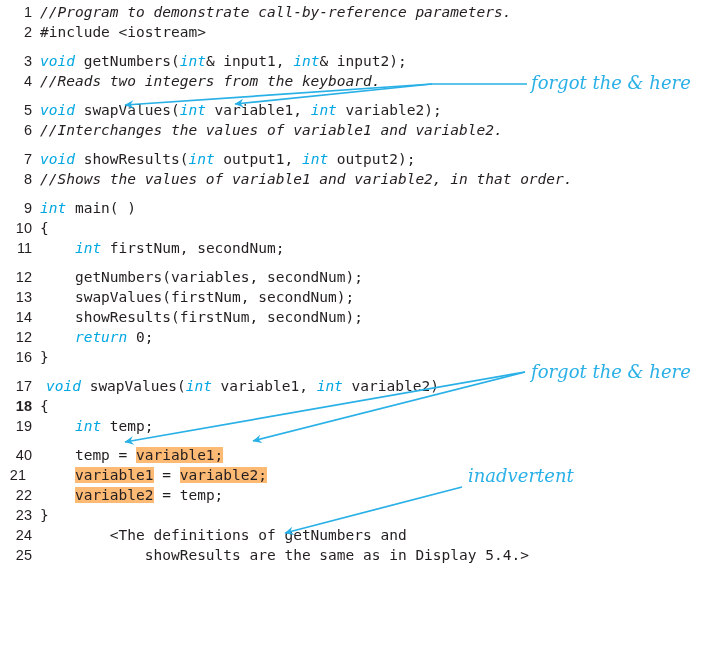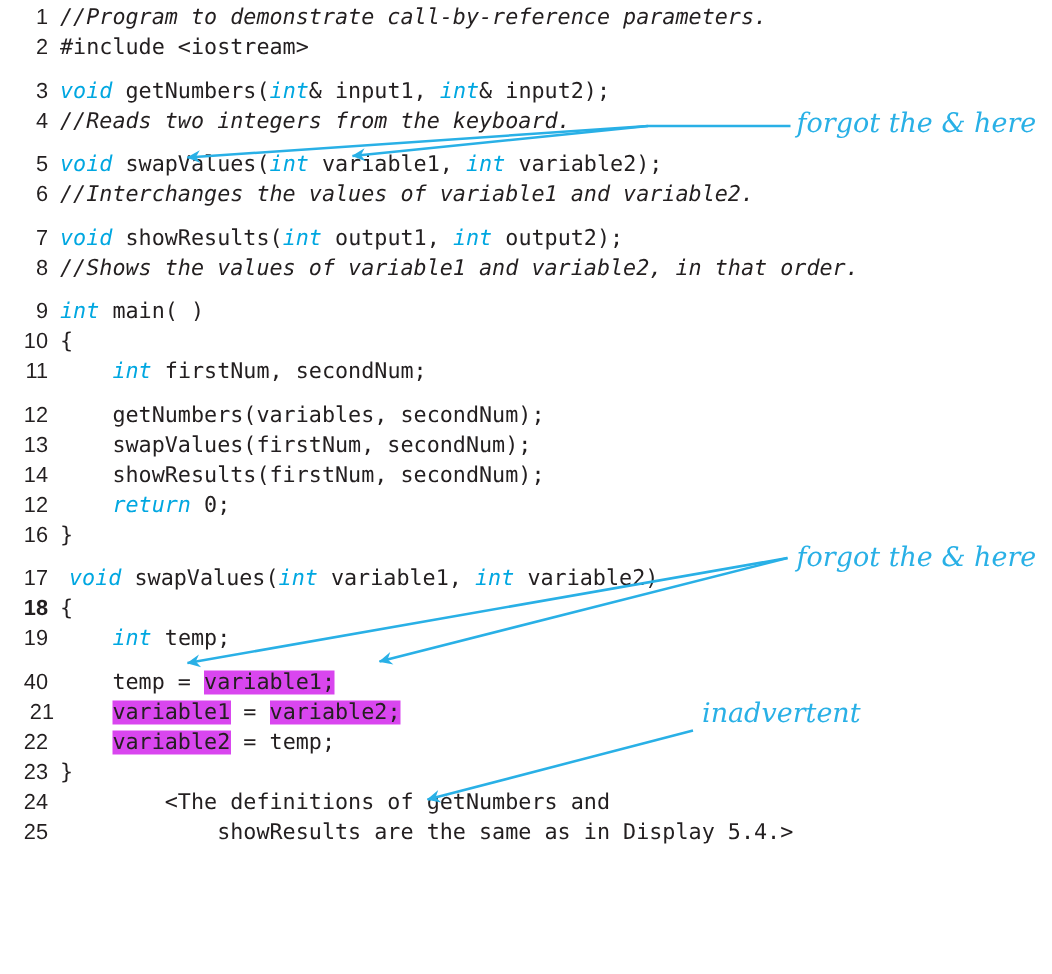--- a/index.html
+++ b/index.html
@@ -56,21 +56,21 @@
     left: 40px;
     white-space: pre;
   }
 
   .kw {
     color: #00a7e1;
     font-style: italic;
   }
 
   .hl {
-    background: #d946ef;
+    background: #fdba74;
   }
 
   
   .annot {
     position: absolute;
     font-family: "DejaVu Serif", serif;
     font-style: italic;
     font-size: 18px;
     color: #29b0e6;
     white-space: pre;
@@ -104,21 +104,21 @@
       <div class="code-line" style="top: 238px;"><span class="lineno" style="left: 6px;">11</span><span class="codetext" style="left: 40px;"><span>    </span><span class="kw">int</span><span> firstNum, secondNum;</span></span></div>
       <div class="code-line" style="top: 267px;"><span class="lineno" style="left: 6px;">12</span><span class="codetext" style="left: 40px;"><span>    getNumbers(variables, secondNum);</span></span></div>
       <div class="code-line" style="top: 287px;"><span class="lineno" style="left: 6px;">13</span><span class="codetext" style="left: 40px;"><span>    swapValues(firstNum, secondNum);</span></span></div>
       <div class="code-line" style="top: 307px;"><span class="lineno" style="left: 6px;">14</span><span class="codetext" style="left: 40px;"><span>    showResults(firstNum, secondNum);</span></span></div>
       <div class="code-line" style="top: 327px;"><span class="lineno" style="left: 6px;">12</span><span class="codetext" style="left: 40px;"><span>    </span><span class="kw">return</span><span> 0;</span></span></div>
       <div class="code-line" style="top: 347px;"><span class="lineno" style="left: 6px;">16</span><span class="codetext" style="left: 40px;"><span>}</span></span></div>
       <div class="code-line" style="top: 376px;"><span class="lineno" style="left: 6px;">17</span><span class="codetext" style="left: 46px;"><span class="kw">void</span><span> swapValues(</span><span class="kw">int</span><span> variable1, </span><span class="kw">int</span><span> variable2)</span></span></div>
       <div class="code-line" style="top: 396px;"><span class="lineno" style="left: 6px; font-weight: bold;">18</span><span class="codetext" style="left: 40px;"><span>{</span></span></div>
       <div class="code-line" style="top: 416px;"><span class="lineno" style="left: 6px;">19</span><span class="codetext" style="left: 40px;"><span>    </span><span class="kw">int</span><span> temp;</span></span></div>
       <div class="code-line" style="top: 445px;"><span class="lineno" style="left: 6px;">40</span><span class="codetext" style="left: 40px;"><span>    temp = </span><span class="hl">variable1;</span></span></div>
-      <div class="code-line" style="top: 465px;"><span class="lineno" style="left: 10px;">21</span><span class="codetext" style="left: 40px;"><span>    </span><span class="hl">variable1</span><span> = </span><span class="hl">variable2;</span></span></div>
+      <div class="code-line" style="top: 465px;"><span class="lineno" style="left: 0;">21</span><span class="codetext" style="left: 40px;"><span>    </span><span class="hl">variable1</span><span> = </span><span class="hl">variable2;</span></span></div>
       <div class="code-line" style="top: 485px;"><span class="lineno" style="left: 6px;">22</span><span class="codetext" style="left: 40px;"><span>    </span><span class="hl">variable2</span><span> = temp;</span></span></div>
       <div class="code-line" style="top: 505px;"><span class="lineno" style="left: 6px;">23</span><span class="codetext" style="left: 40px;"><span>}</span></span></div>
       <div class="code-line" style="top: 525px;"><span class="lineno" style="left: 6px;">24</span><span class="codetext" style="left: 40px;"><span>        &lt;The definitions of getNumbers and</span></span></div>
       <div class="code-line" style="top: 545px;"><span class="lineno" style="left: 6px;">25</span><span class="codetext" style="left: 40px;"><span>            showResults are the same as in Display 5.4.&gt;</span></span></div>
     </div>
 
   <div class="annot" id="a-top" style="left:531px; top:73px;">forgot the &amp; here</div>
 
   <div class="annot" id="a-bot" style="left:531px; top:362px;">forgot the &amp; here</div>
 

